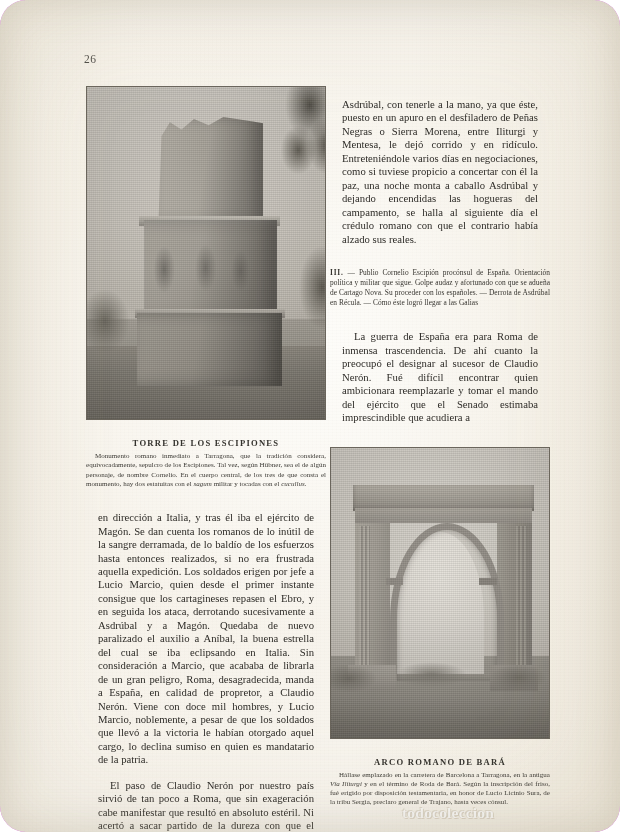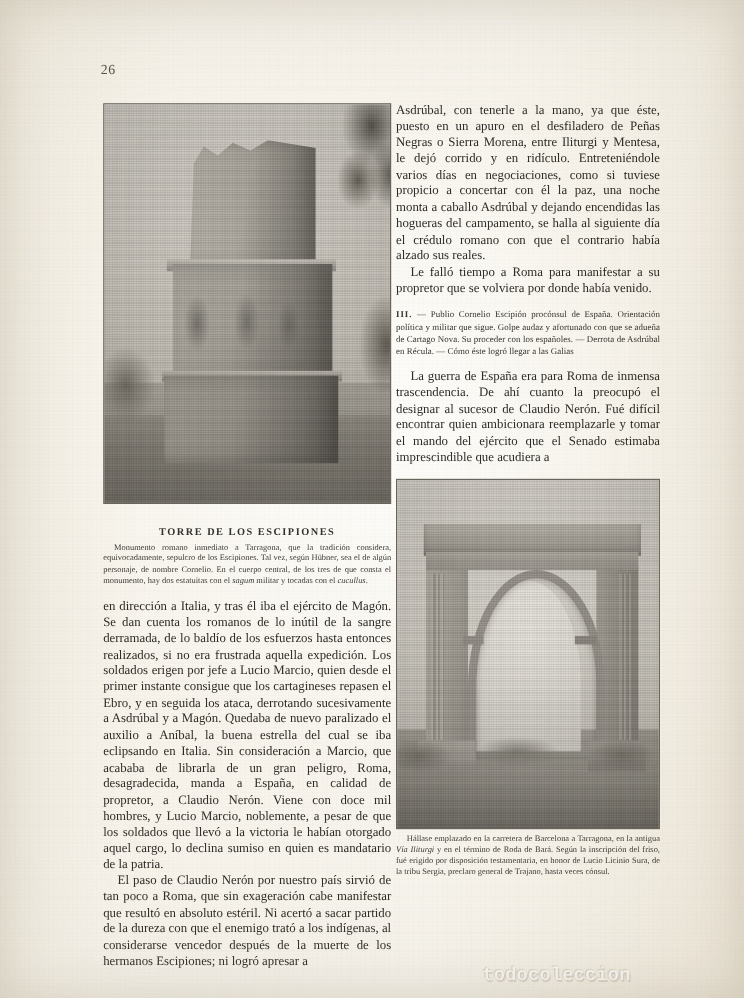--- a/index.html
+++ b/index.html
@@ -8,20 +8,21 @@
     background: #ffffff;
   }
   #page {
     position: relative;
     width: 620px;
     height: 832px;
     background: #d946ef;
     overflow: hidden;
     font-family: "Liberation Serif", serif;
     color: #2c2a26;
+    border-radius: 26px;
   }
   
   #paper-tone {
     position: absolute;
     inset: 0;
     background:
       radial-gradient(ellipse 78% 62% at 48% 42%, rgba(255,255,253,0.85) 0%, rgba(248,244,236,0.35) 55%, rgba(232,226,213,0.0) 100%),
       linear-gradient(95deg, #efeade 0%, #f6f2ea 22%, #f7f4ed 60%, #eee8db 100%);
     pointer-events: none;
   }
@@ -257,21 +258,21 @@
     letter-spacing: 0.02px;
   }
   .cap-body i { font-style: italic; }
 
   
   .body-p {
     font-size: 10.7px;
     line-height: 13.45px;
     text-align: justify;
     text-indent: 12px;
-    margin: 0;
+    margin: 12px;
     color: #2e2c28;
     hyphens: auto;
   }
   .body-p.cont { text-indent: 0; }
   .gap { height: 10px; }
 
   .section-head {
     font-size: 7.4px;
     line-height: 10.1px;
     text-align: justify;
@@ -279,21 +280,21 @@
     margin: 0;
     letter-spacing: 0.05px;
   }
   .section-head .numeral { letter-spacing: 0.8px; font-weight: bold; }
 
   
   #watermark {
     position: absolute;
     left: 402px;
     top: 804px;
-    font-family: Liberation Mono, monospace;
+    font-family: Liberation Serif, serif;
     font-size: 15.5px;
     font-weight: 700;
     letter-spacing: 0.2px;
     color: rgba(255,255,255,0.92);
     text-shadow:
       0 0 1px rgba(190,180,162,0.95),
       1px 1px 0 rgba(196,186,168,0.55),
       -1px -1px 0 rgba(196,186,168,0.45);
     opacity: 0.95;
     pointer-events: none;
@@ -334,21 +335,20 @@
 
     <div class="gap"></div>
 
     <p class="body-p cont">en dirección a Italia, y tras él iba el ejército de Magón. Se dan cuenta los romanos de lo inútil de la sangre derramada, de lo baldío de los esfuerzos hasta entonces realizados, si no era frustrada aquella expedición. Los soldados erigen por jefe a Lucio Marcio, quien desde el primer instante consigue que los cartagineses repasen el Ebro, y en seguida los ataca, derrotando sucesivamente a Asdrúbal y a Magón. Quedaba de nuevo paralizado el auxilio a Aníbal, la buena estrella del cual se iba eclipsando en Italia. Sin consideración a Marcio, que acababa de librarla de un gran peligro, Roma, desagradecida, manda a España, en calidad de propretor, a Claudio Nerón. Viene con doce mil hombres, y Lucio Marcio, noblemente, a pesar de que los soldados que llevó a la victoria le habían otorgado aquel cargo, lo declina sumiso en quien es mandatario de la patria.</p>
     <p class="body-p">El paso de Claudio Nerón por nuestro país sirvió de tan poco a Roma, que sin exageración cabe manifestar que resultó en absoluto estéril. Ni acertó a sacar partido de la dureza con que el enemigo trató a los indígenas, al considerarse vencedor después de la muerte de los hermanos Escipiones; ni logró apresar a</p>
   </div>
 
   <div class="col col-right">
 
     <p class="body-p cont">Asdrúbal, con tenerle a la mano, ya que éste, puesto en un apuro en el desfiladero de Peñas Negras o Sierra Morena, entre Iliturgi y Mentesa, le dejó corrido y en ridículo. Entreteniéndole varios días en negociaciones, como si tuviese propicio a concertar con él la paz, una noche monta a caballo Asdrúbal y dejando encendidas las hogueras del campamento, se halla al siguiente día el crédulo romano con que el contrario había alzado sus reales.</p>
-    <p class="body-p">Le falló tiempo a Roma para manifestar a su propretor que se volviera por donde había venido.</p>
 
     <div class="gap"></div>
 
     <p class="section-head"><span class="numeral">III.</span> <span>— Publio Cornelio Escipión procónsul de España. Orientación política y militar que sigue. Golpe audaz y afortunado con que se adueña de Cartago Nova. Su proceder con los españoles. — Derrota de Asdrúbal en Récula. — Cómo éste logró llegar a las Galias</span></p>
 
     <div class="gap"></div>
 
     <p class="body-p">La guerra de España era para Roma de inmensa trascendencia. De ahí cuanto la preocupó el designar al sucesor de Claudio Nerón. Fué difícil encontrar quien ambicionara reemplazarle y tomar el mando del ejército que el Senado estimaba imprescindible que acudiera a</p>
 
     <div class="gap"></div>
@@ -367,19 +367,20 @@
       <div class="entab"></div>
       <div class="frieze"></div>
       <div class="plinth-l"></div>
       <div class="plinth-r"></div>
       <div class="scrub"></div>
       <div id="plate-arch-shadow"></div>
       <div class="fog"></div>
       <div class="grainy"></div>
     </div>
 
+    <div class="cap-title">ARCO ROMANO DE BARÁ</div>
     <div class="cap-body"><span>Hállase emplazado en la carretera de Barcelona a Tarragona, en la antigua </span><i>Vía Iliturgi</i><span> y en el término de Roda de Bará. Según la inscripción del friso, fué erigido por disposición testamentaria, en honor de Lucio Licinio Sura, de la tribu Sergia, preclaro general de Trajano, hasta veces cónsul.</span></div>
   </div>
 
   <div id="watermark">todocoleccion</div>
 
   <div id="edge-shade"></div>
 </div>
 
 </body></html>

